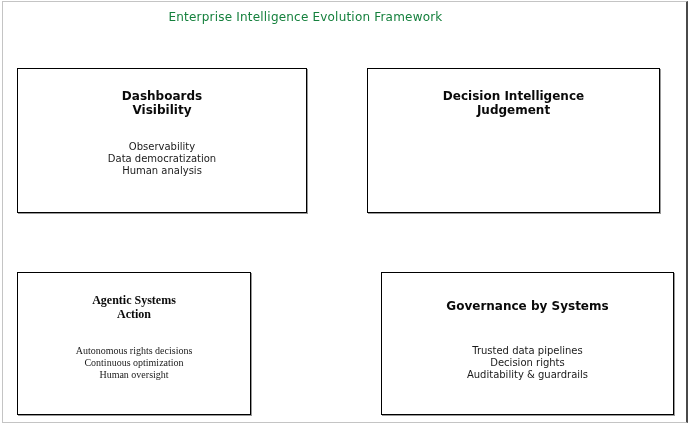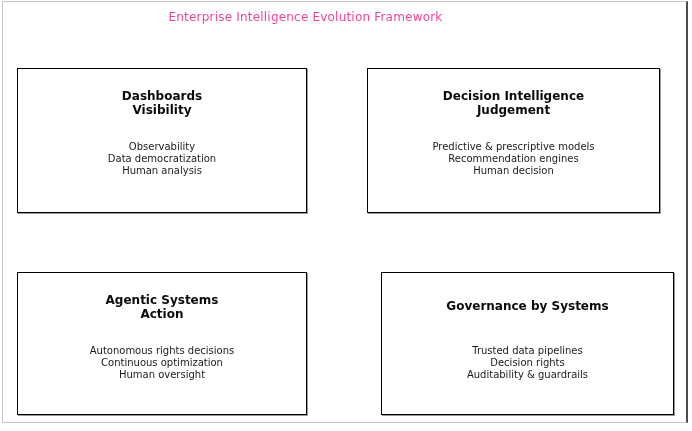--- a/index.html
+++ b/index.html
@@ -28,21 +28,21 @@
     background: transparent;
   }
   .title {
     position: absolute;
     left: 0;
     top: 10px;
     width: 611px;
     text-align: center;
     font-size: 12px;
     line-height: 14px;
-    color: #ec4899;
+    color: #15803d;
     letter-spacing: 0.2px;
   }
   .box {
     position: absolute;
     background: #ffffff;
     border: 1px solid #000000;
     box-shadow: 1px 1px 0 #999999;
     box-sizing: border-box;
   }
   .box-heading {
@@ -66,21 +66,21 @@
     transform: translateY(-50%);
     text-align: center;
   }
   .box-item {
     font-size: 10px;
     line-height: 12px;
     color: #1a1a1a;
   }
   .box-1 { left: 17px;  top: 68px;  width: 290px; height: 145px; }
   .box-2 { left: 367px; top: 68px;  width: 293px; height: 145px; }
-  .box-3 { left: 17px;  top: 272px; width: 290px; height: 143px; }
+  .box-3 { left: 17px;  top: 272px; width: 234px; height: 143px; font-family: Liberation Serif, serif; }
   .box-4 { left: 381px; top: 272px; width: 293px; height: 143px; }
 </style>
 </head>
 <body>
 
 <div class="canvas">
 
   <div class="frame"></div>
 
   <div class="title">Enterprise Intelligence Evolution Framework</div>
@@ -91,25 +91,20 @@
     <div class="box-items">
       <div class="box-item">Observability</div>
       <div class="box-item">Data democratization</div>
       <div class="box-item">Human analysis</div>
     </div>
   </div>
 
   <div class="box box-2">
     <div class="box-heading">Decision Intelligence
 Judgement</div>
-    <div class="box-items">
-      <div class="box-item">Predictive &amp; prescriptive models</div>
-      <div class="box-item">Recommendation engines</div>
-      <div class="box-item">Human decision</div>
-    </div>
   </div>
 
   <div class="box box-3">
     <div class="box-heading">Agentic Systems
 Action</div>
     <div class="box-items">
       <div class="box-item">Autonomous rights decisions</div>
       <div class="box-item">Continuous optimization</div>
       <div class="box-item">Human oversight</div>
     </div>

